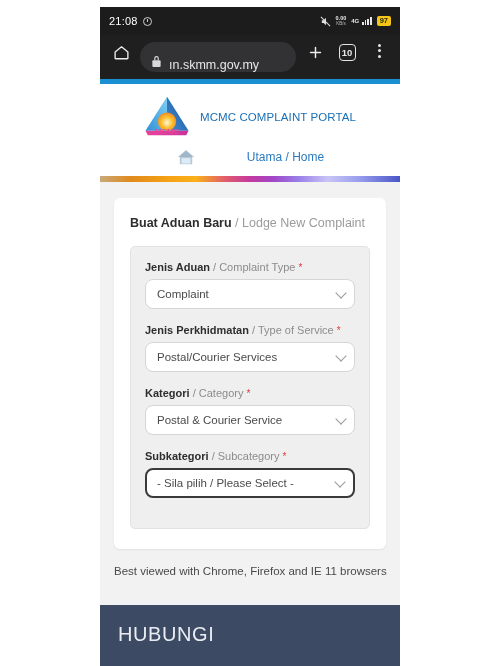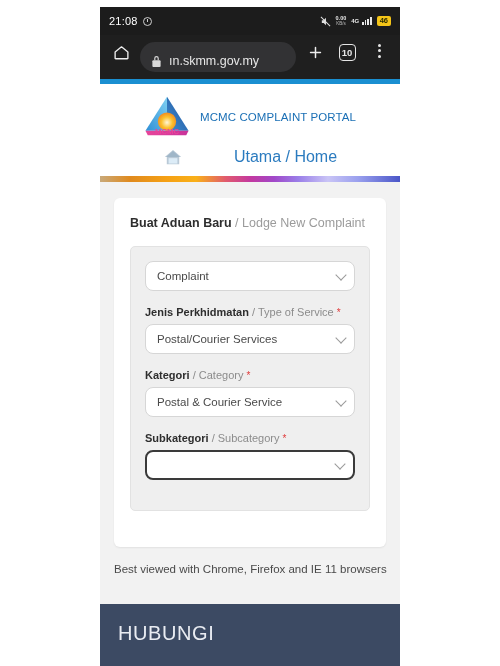--- a/index.html
+++ b/index.html
@@ -89,22 +89,22 @@
   .tb-icon {
     width: 26px; height: 26px;
     display: flex; align-items: flex-start; justify-content: center;
     flex: 0 0 auto;
   }
   .urlbar {
     flex: 1 1 auto;
     height: 30px;
     background: #323234;
     border-radius: 15px;
-    display: flex; align-items: flex-start;
-    padding: 12px 11px; gap: 7px;
+    display: flex; align-items: flex-end;
+    padding: 0 11px; gap: 7px;
     overflow: hidden;
     min-width: 0;
   }
   .url-text {
     color: #e6e6e6;
     font-size: 12.5px;
     white-space: nowrap;
     overflow: hidden;
     font-family: "Liberation Sans", sans-serif;
   }
@@ -143,21 +143,21 @@
     letter-spacing: .1px;
     white-space: nowrap;
   }
 
   .breadcrumb {
     display: flex; align-items: center; justify-content: center; gap: 7px;
     padding: 3px 0 10px;
     flex: 0 0 auto;
   }
   .bc-home { width: 20px; height: 18px; display:block; }
-  .bc-text { color:#2b7bbf; font-size:16px;margin-left:44px; }
+  .bc-text { color:#2b7bbf; font-size:12px;margin-left:44px; }
 
   .gradient {
     height: 6px;
     flex: 0 0 auto;
     background: linear-gradient(to right,
       #c8a97a 0%, #e08a1e 10%, #f5a014 22%, #f9b019 32%,
       #e05a6e 42%, #c4399f 50%, #a148c9 58%,
       #9a7ee8 66%, #c9c4f6 76%, #9aa0ee 86%, #4a56c8 100%);
   }
 
@@ -166,21 +166,21 @@
     flex: 1 1 auto;
     padding: 16px 14px 0;
     overflow: hidden;
     display: flex; flex-direction: column;
   }
 
   .card {
     background: #ffffff;
     border-radius: 6px;
     box-shadow: 0 1px 2px rgba(0,0,0,.07);
-    padding: 18px 16px 36px;
+    padding: 18px 16px 20px;
     flex: 0 0 auto;
   }
   .card-title {
     font-size: 12.5px;
     color: #9b9b9b;
     margin-bottom: 16px;
     white-space: nowrap;
   }
   .card-title b { color: #2e2e2e; font-weight: 700; }
 
@@ -275,21 +275,21 @@
       </span>
       <span class="sb-net">
         <span class="g">4G</span>
         <span class="bars">
               <i></i>
               <i></i>
               <i></i>
               <i></i>
             </span>
       </span>
-      <span class="battery">46</span>
+      <span class="battery">97</span>
     </span>
   </div>
 
   <div class="toolbar">
     <span class="tb-icon">
       <svg width="17" height="17" viewBox="0 0 24 24" fill="none" stroke="#ededed" stroke-width="1.9" stroke-linejoin="round">
         <path d="M3 11.2 12 4l9 7.2V20a.8.8 0 0 1-.8.8H3.8A.8.8 0 0 1 3 20z"></path>
       </svg>
     </span>
     <div class="urlbar">
@@ -368,20 +368,24 @@
 
     <div class="body-area">
       <div class="card">
         <div class="card-title">
           <b>Buat Aduan Baru</b><span> / Lodge New Complaint</span>
         </div>
 
         <div class="fieldset">
 
           <div class="field">
+            <div class="flabel">
+              <b>Jenis Aduan</b><span> / Complaint Type</span>
+              <span class="req">*</span>
+            </div>
             <div class="select">
               <span class="select-value">Complaint</span>
               <span class="chev"></span>
             </div>
           </div>
 
           <div class="field">
             <div class="flabel">
               <b>Jenis Perkhidmatan</b><span> / Type of Service</span>
               <span class="req">*</span>
@@ -402,20 +406,21 @@
               <span class="chev"></span>
             </div>
           </div>
 
           <div class="field">
             <div class="flabel">
               <b>Subkategori</b><span> / Subcategory</span>
               <span class="req">*</span>
             </div>
             <div class="select focused">
+              <span class="select-value">- Sila pilih / Please Select -</span>
               <span class="chev"></span>
             </div>
           </div>
 
         </div>
       </div>
 
       <div class="best-viewed">Best viewed with Chrome, Firefox and IE 11 browsers</div>
     </div>
 

